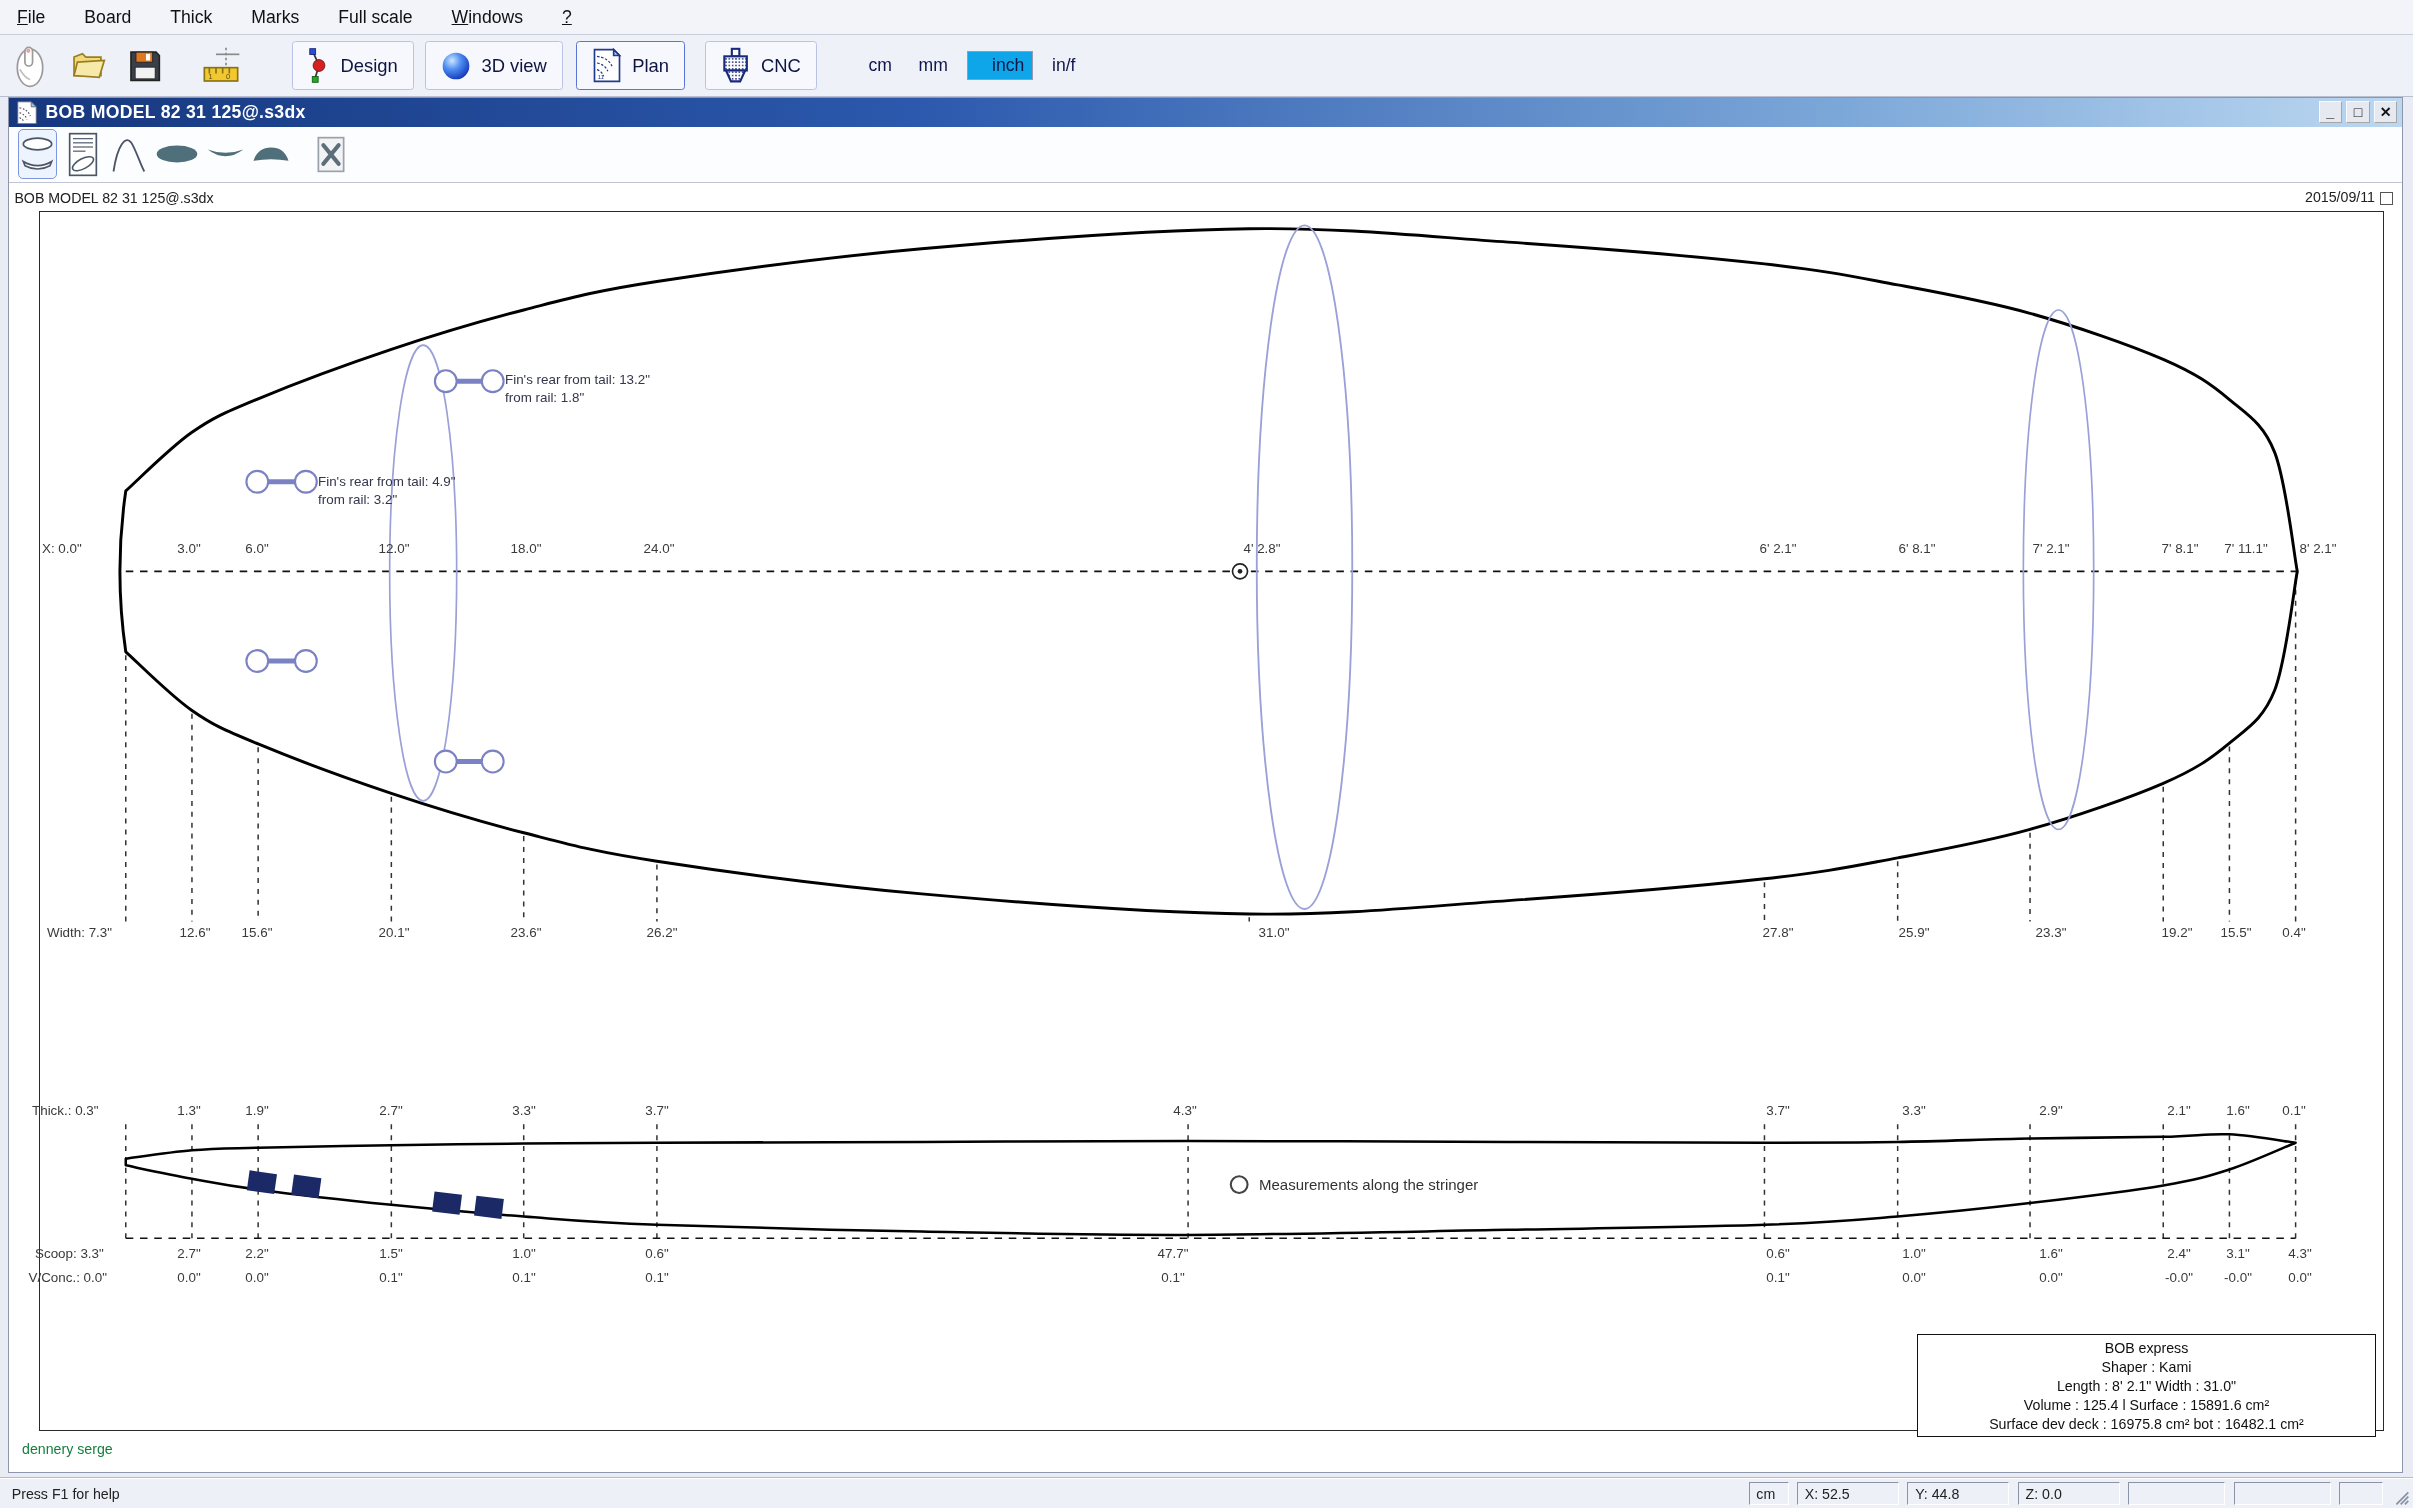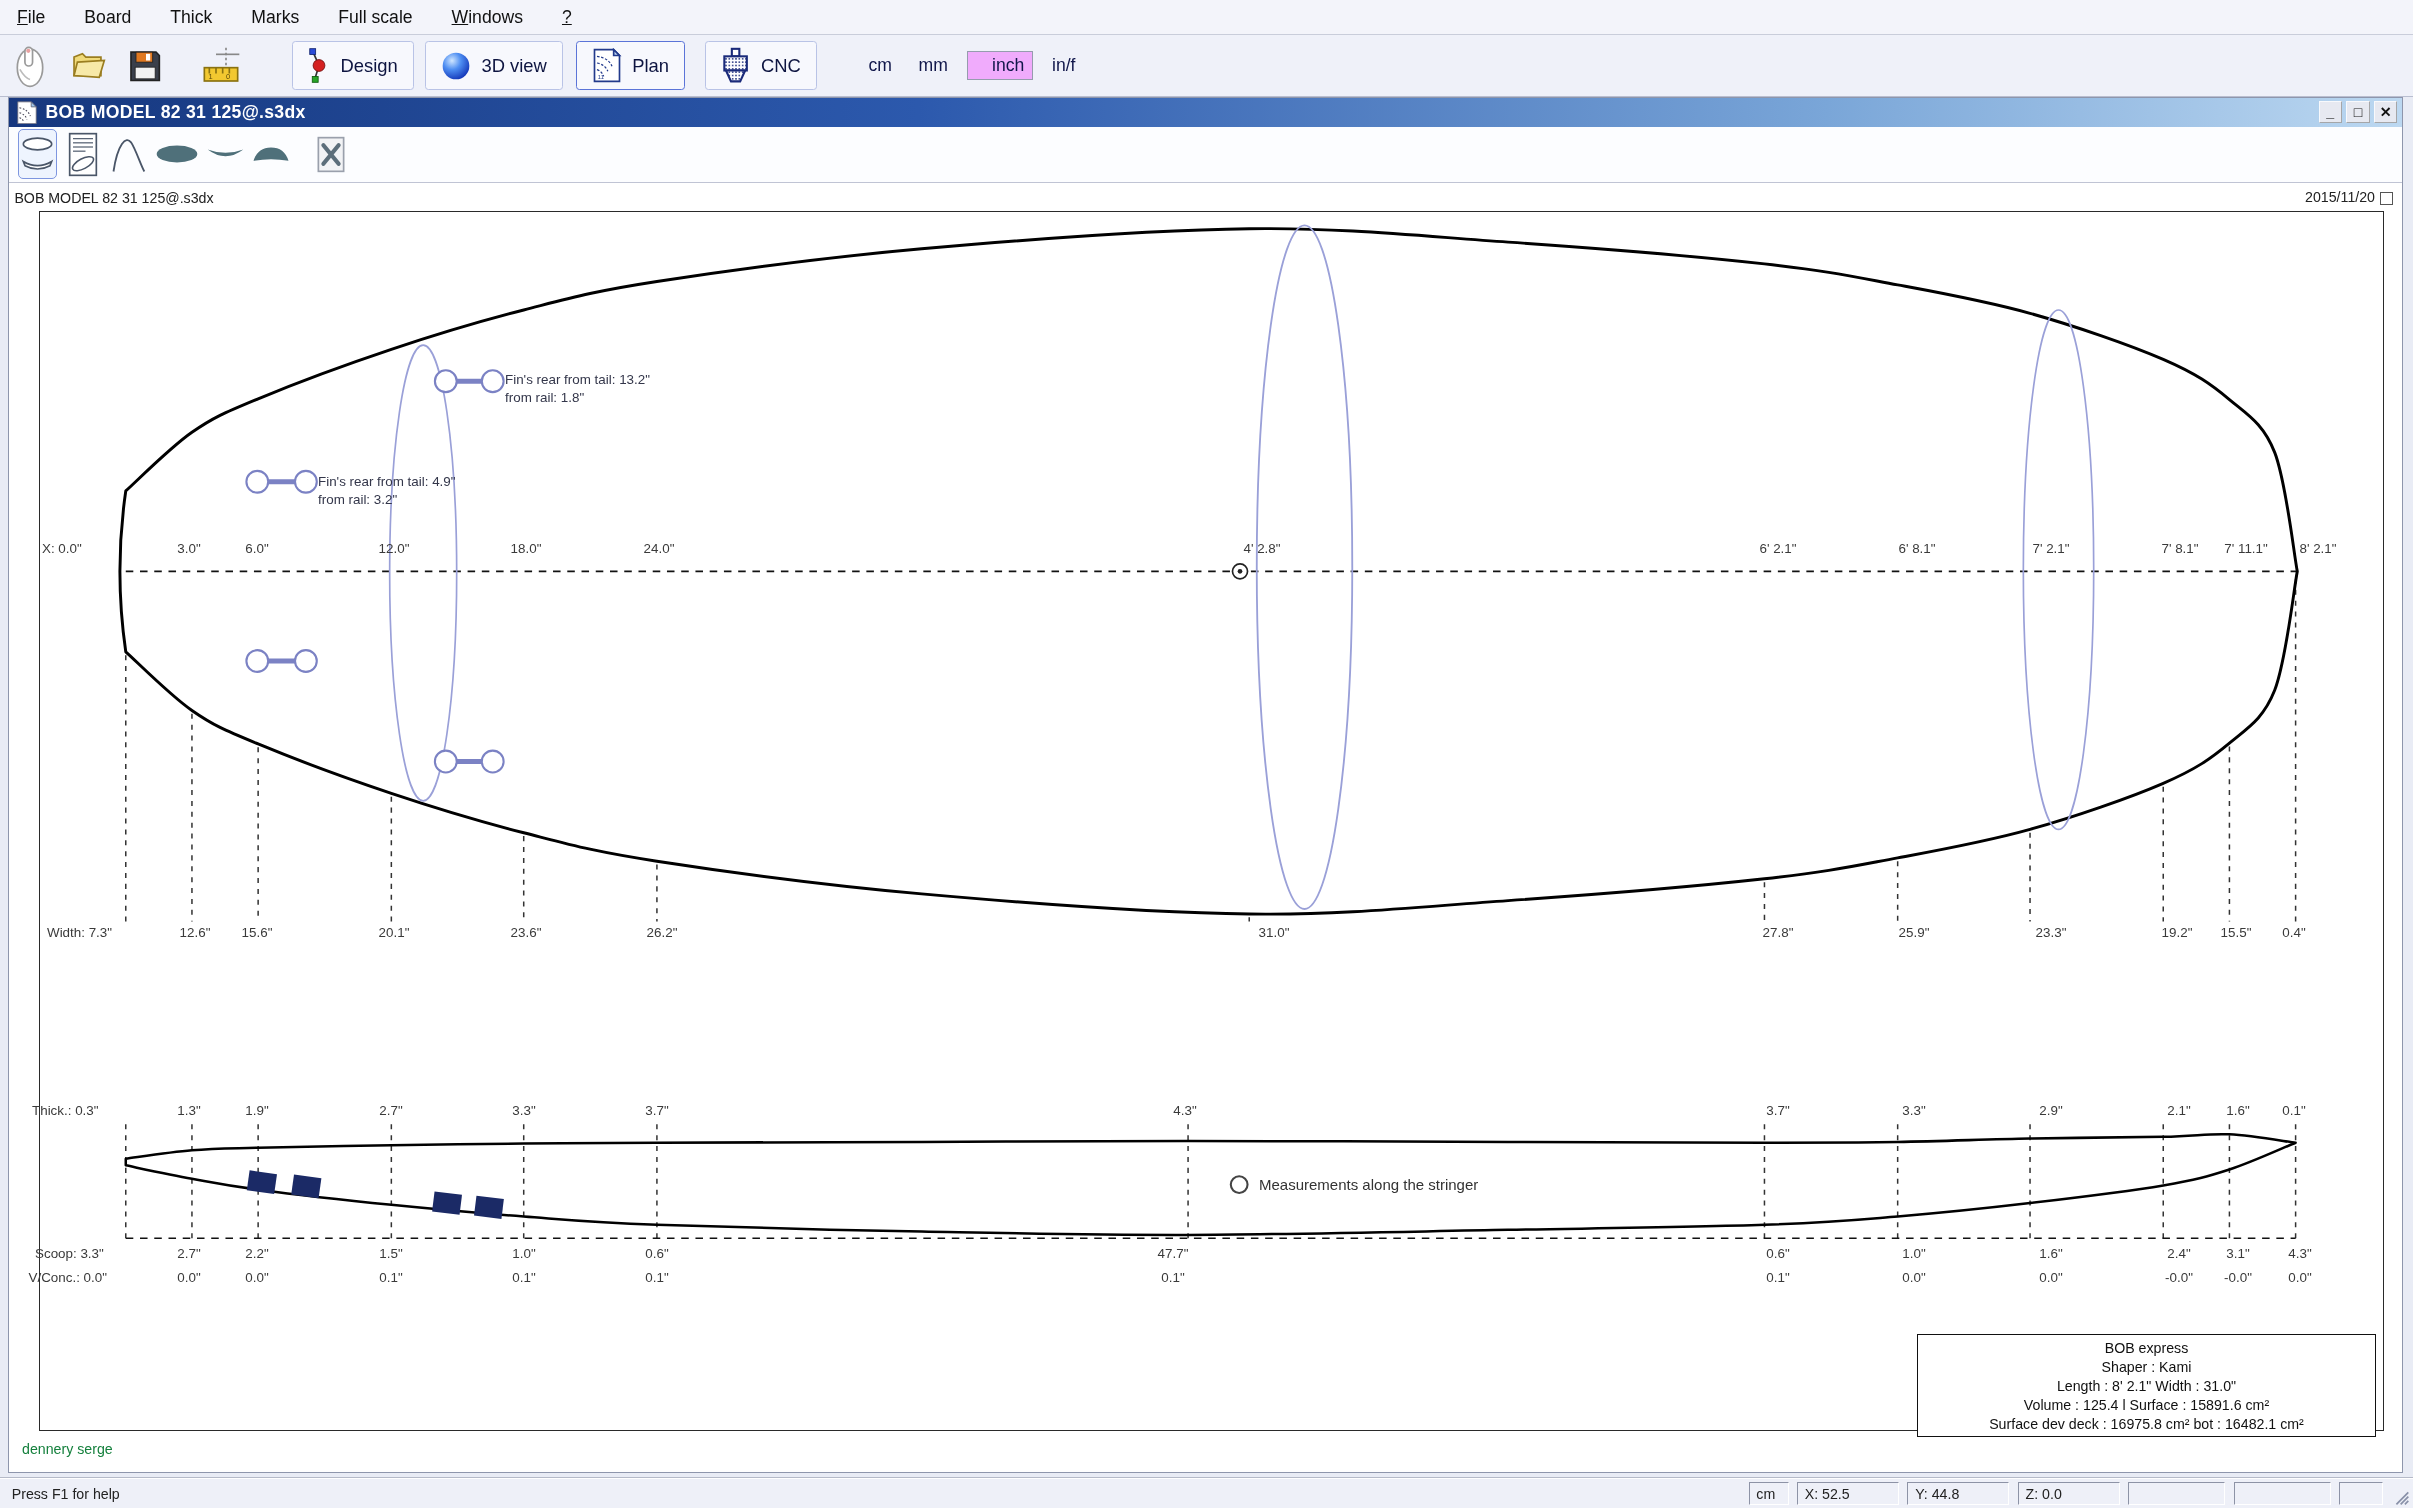--- a/index.html
+++ b/index.html
@@ -22,21 +22,21 @@
     display:flex;align-items:center;box-sizing:border-box;
   }
   .icon-btn{width:44px;height:47px;display:flex;align-items:center;justify-content:center;}
   .tbtn{
     display:flex;align-items:center;gap:10px;height:49px;padding:0 15px;
     background:#f7f8fd;border:0.8px solid #b9c3e6;border-radius:3.4px;
     font-size:18.4px;color:#0d1440;box-sizing:border-box;
   }
   .tbtn.selected{border:1.7px solid #5b74d8;}
   .unit{font-size:17.6px;color:#10164a;padding:3.4px 7.5px;}
-  .unit.selected{border:0.8px solid #969cae;background:#f0abfc;padding-left:24px;}
+  .unit.selected{border:0.8px solid #969cae;background:#0ea5e9;padding-left:24px;}
   
   #child{
     position:absolute;left:8.4px;top:97px;width:2395px;height:1376px;
     background:#fff;border:0.8px solid #8e96ac;box-sizing:border-box;
   }
   #titlebar{
     position:absolute;left:0;top:0;right:0;height:28.5px;
     background:linear-gradient(to right,#16377e 0%,#2c59ad 38%,#7aa6d8 76%,#bcd8f1 100%);
     display:flex;align-items:center;padding-left:6.7px;
   }
@@ -250,21 +250,21 @@
         <rect x="4" y="3" width="30" height="40" fill="#f2f3f5" stroke="#9aa0ac" stroke-width="2"></rect>
         <path d="M10,12 L28,34 M28,12 L10,34" stroke="#5c6e7a" stroke-width="5" stroke-linecap="round"></path>
       </svg>
     </div>
   </div>
 
   <div id="file-label" style="top:92px;left:5px;position:absolute;">BOB MODEL 82 31 125@.s3dx</div>
 </div>
 
 <div id="draw-rect"></div>
-<div id="date-label">2015/11/20</div>
+<div id="date-label">2015/09/11</div>
 <div id="date-box"></div>
 <div id="signature">dennery serge</div>
 
 <div id="info-box">
   <div>BOB express</div>
   <div>Shaper : Kami</div>
   <div>Length : 8' 2.1" Width  : 31.0"</div>
   <div>Volume : 125.4 l  Surface : 15891.6 cm²</div>
   <div>Surface dev deck : 16975.8 cm² bot : 16482.1 cm²</div>
 </div>

